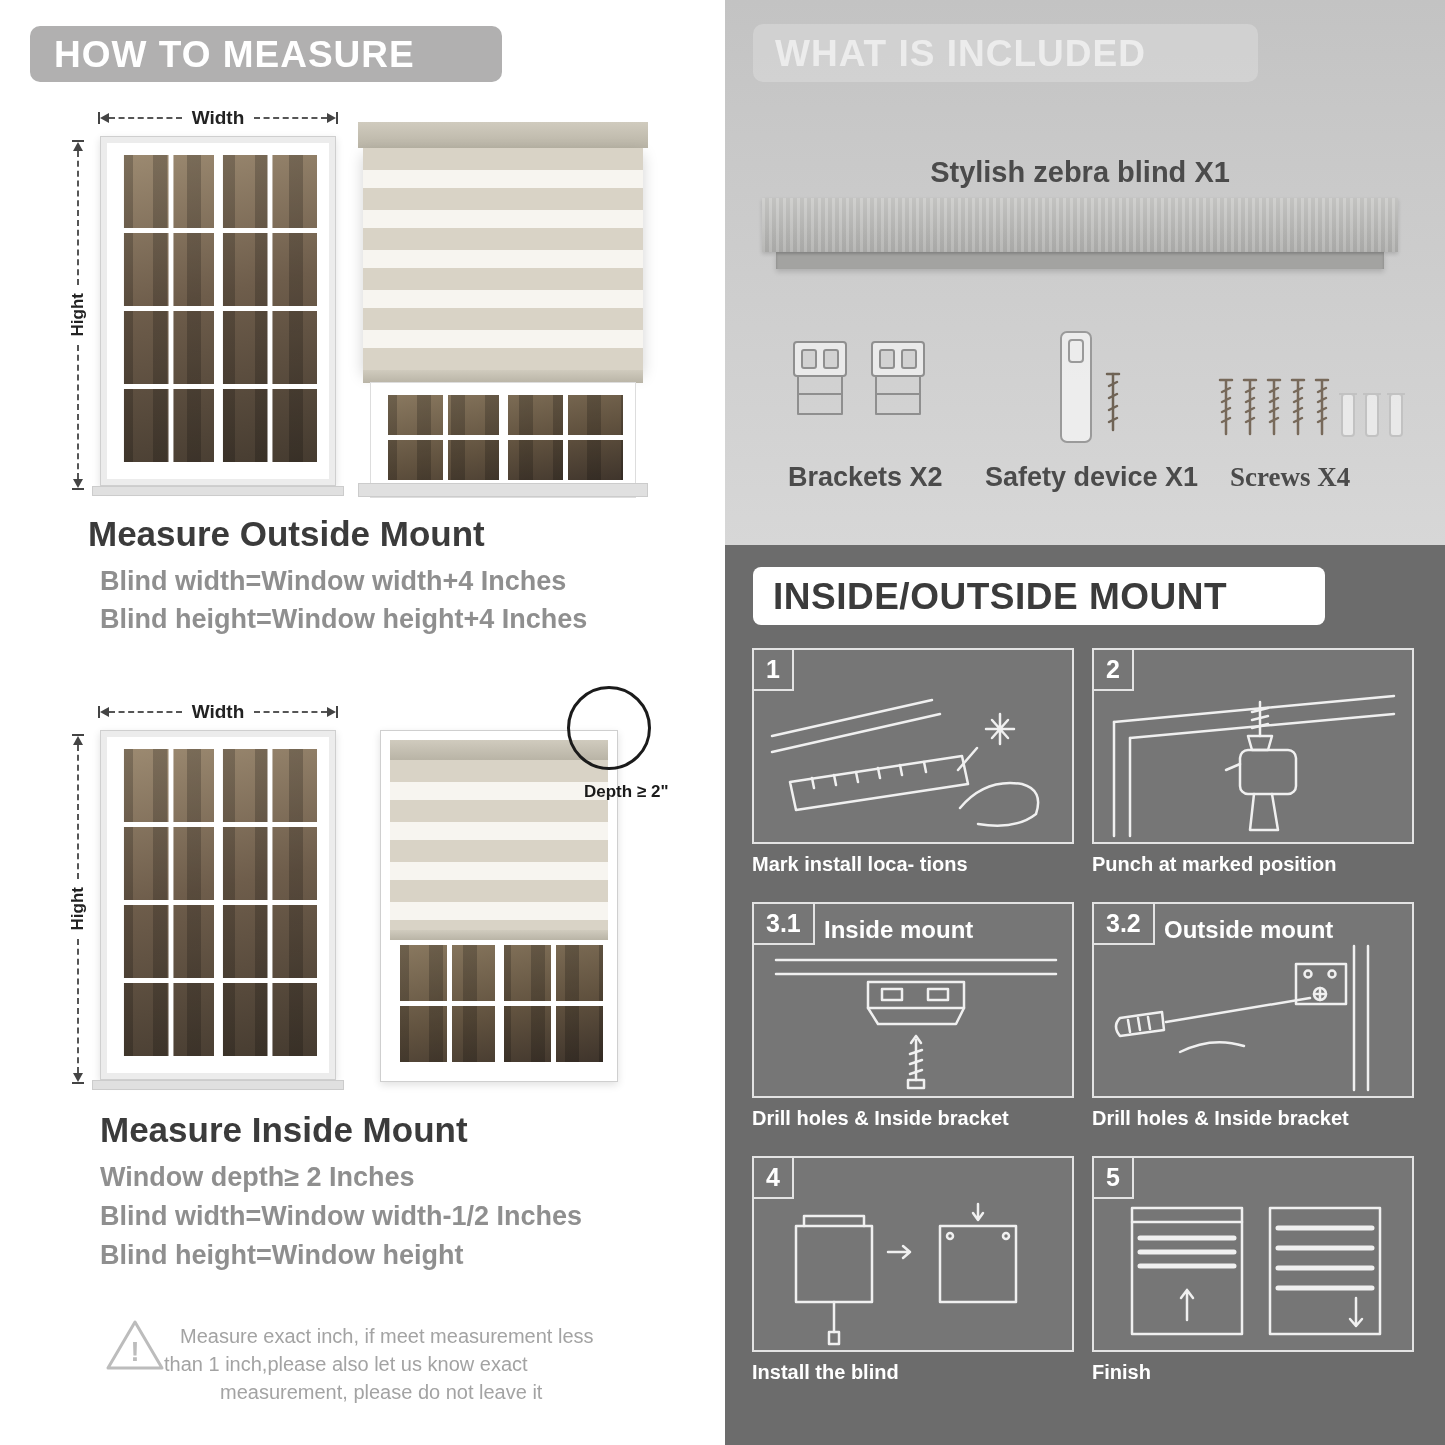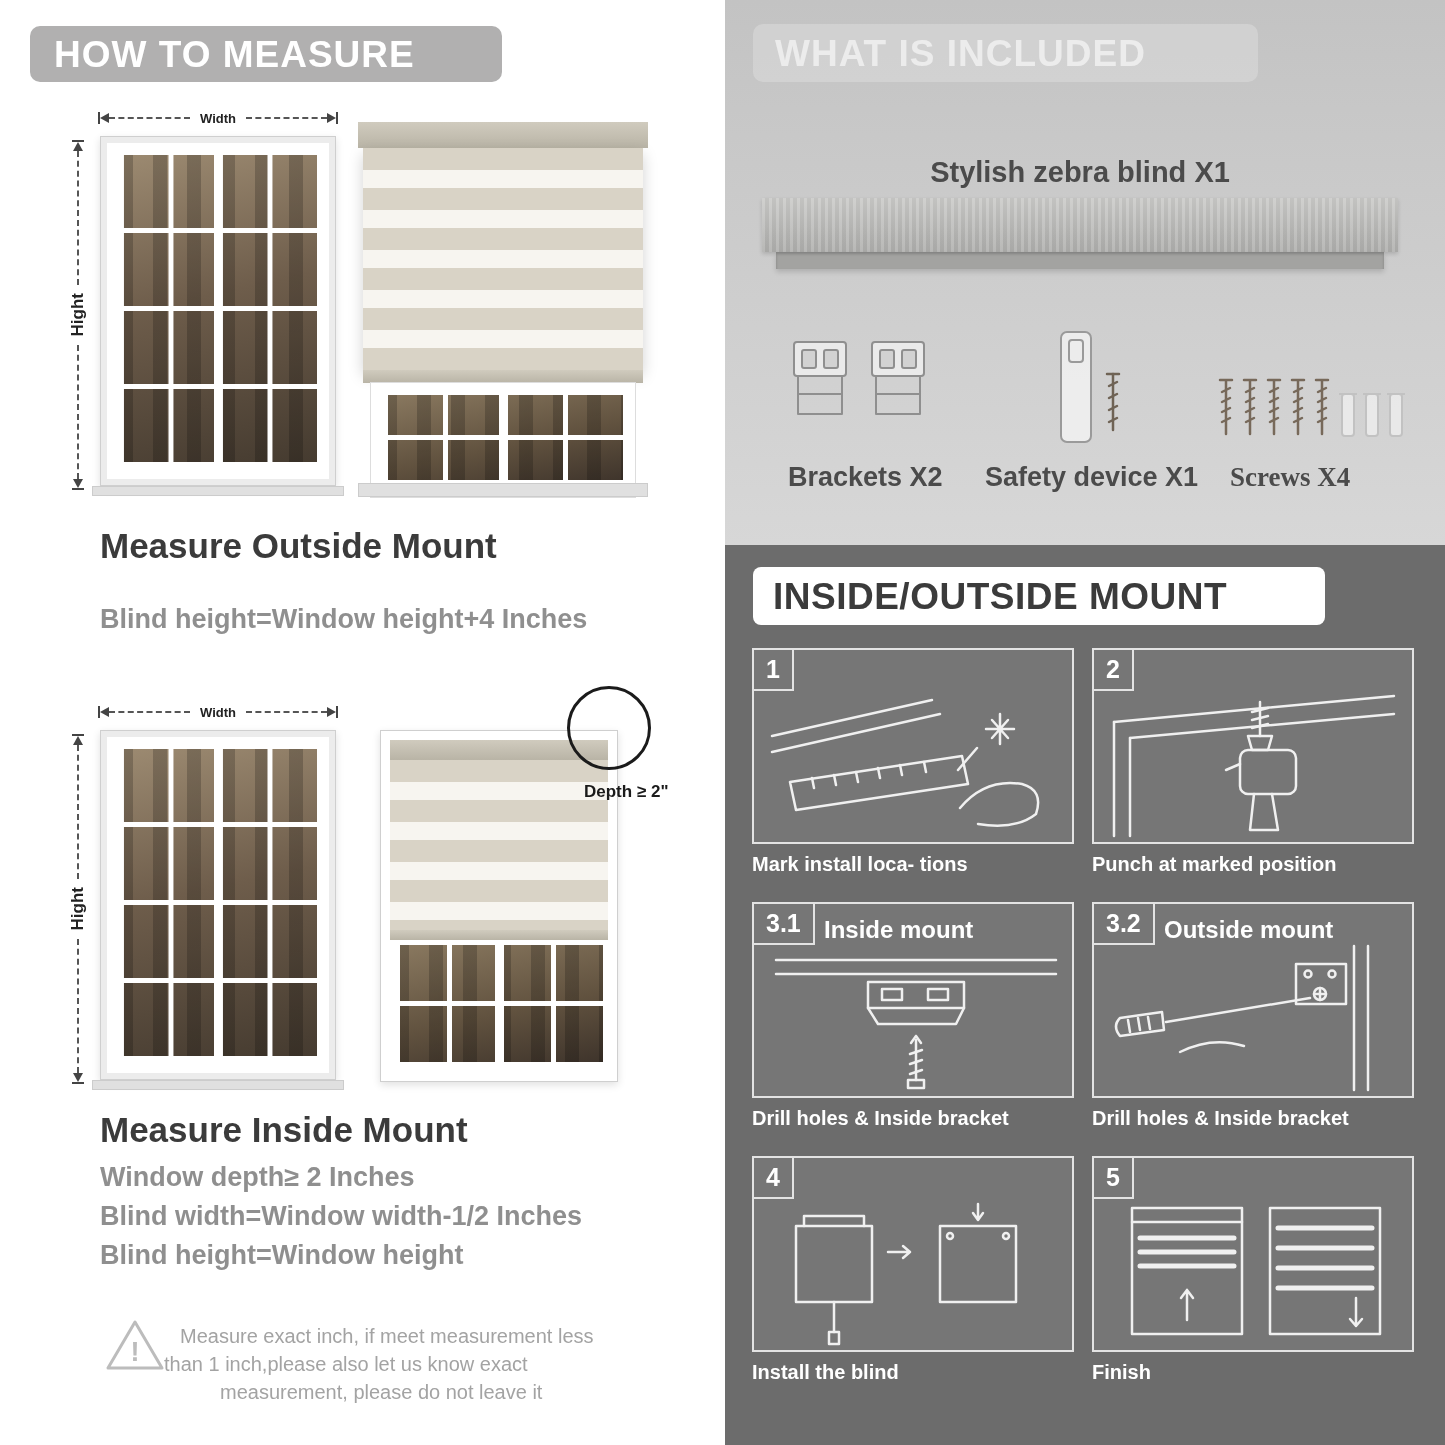--- a/index.html
+++ b/index.html
@@ -18,21 +18,21 @@
   
   .right-top{left:725px;top:0;width:720px;height:545px;background:linear-gradient(180deg,#c3c3c3 0%,#d7d7d7 100%);}
   .right-bottom{left:725px;top:545px;width:720px;height:900px;background:#6c6c6c;}
 
   
   .h-arrow{display:flex;align-items:center;height:16px;}
   .h-arrow .tick{width:2px;height:12px;background:#444;}
   .h-arrow .head-l{width:0;height:0;border-top:5px solid transparent;border-bottom:5px solid transparent;border-right:9px solid #444;}
   .h-arrow .head-r{width:0;height:0;border-top:5px solid transparent;border-bottom:5px solid transparent;border-left:9px solid #444;}
   .h-arrow .dash{flex:1;height:0;border-top:2px dashed #555;}
-  .h-arrow .lbl{padding:0 10px;font-size:13px;font-weight:bold;color:#222;}
+  .h-arrow .lbl{padding:0 10px;font-size:19px;font-weight:bold;color:#222;}
   .v-arrow{display:flex;flex-direction:column;align-items:center;width:16px;}
   .v-arrow .htick{height:2px;width:12px;background:#444;}
   .v-arrow .head-u{width:0;height:0;border-left:5px solid transparent;border-right:5px solid transparent;border-bottom:9px solid #444;}
   .v-arrow .head-d{width:0;height:0;border-left:5px solid transparent;border-right:5px solid transparent;border-top:9px solid #444;}
   .v-arrow .vdash{flex:1;width:0;border-left:2px dashed #555;}
   .v-arrow .vlbl{writing-mode:vertical-rl;transform:rotate(180deg);font-size:17px;font-weight:bold;color:#222;padding:8px 0;}
 
   
   .window{background:#ececec;border:1px solid #cfcfcf;padding:6px;box-sizing:border-box;box-shadow:0 3px 8px rgba(0,0,0,0.12);}
   .window-white{background:#ffffff;padding:7px;height:100%;box-sizing:border-box;}
@@ -124,21 +124,22 @@
   <div class="abs" style="left:363px;top:122px;width:280px;height:375px;">
     <div class="abs rail" style="left:-5px;right:-5px;top:0;height:26px;"></div>
     <div class="abs zebra blind-shadow" style="left:0;top:26px;width:100%;height:222px;"></div>
     <div class="abs rail" style="left:0;top:248px;width:100%;height:13px;"></div>
     <div class="abs" style="left:8px;right:8px;top:261px;height:100px;border:7px solid #ffffff;outline:1px solid #dddddd;box-sizing:content-box;">
       <div class="panes2"></div>
     </div>
     <div class="abs sill" style="left:-5px;right:-5px;top:361px;height:14px;"></div>
   </div>
 
-  <div class="abs title-dark" style="left:100px;top:514px;margin-top:12px;">Measure Outside Mount</div>
+  <div class="abs title-dark" style="left:88px;top:514px;">Measure Outside Mount</div>
+  <div class="abs formula" style="left:100px;top:566px;">Blind width=Window width+4 Inches</div>
   <div class="abs formula" style="left:100px;top:604px;">Blind height=Window height+4 Inches</div>
 
   <div class="abs h-arrow" style="left:98px;top:704px;width:240px;">
     <span class="tick"></span>
     <span class="head-l"></span>
     <span class="dash"></span>
     <span class="lbl">Width</span>
     <span class="dash"></span>
     <span class="head-r"></span>
     <span class="tick"></span>

